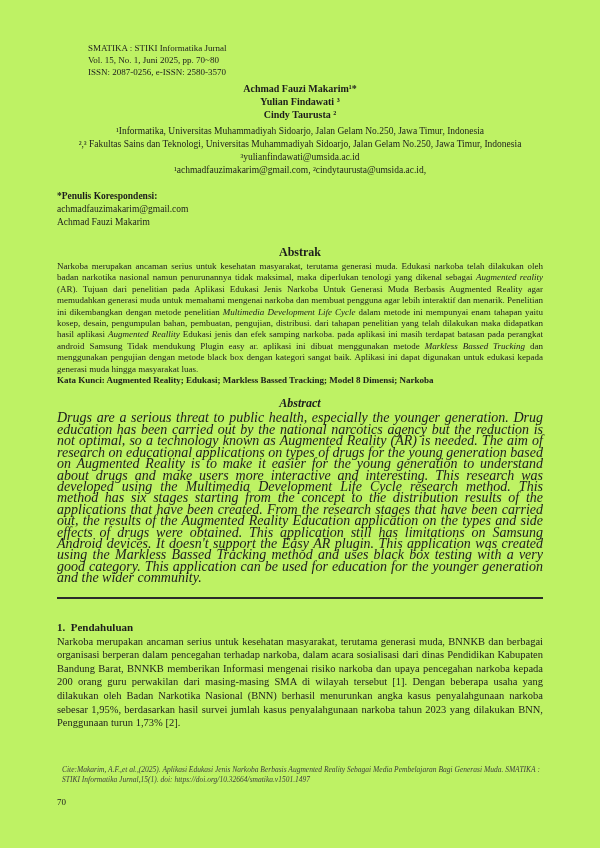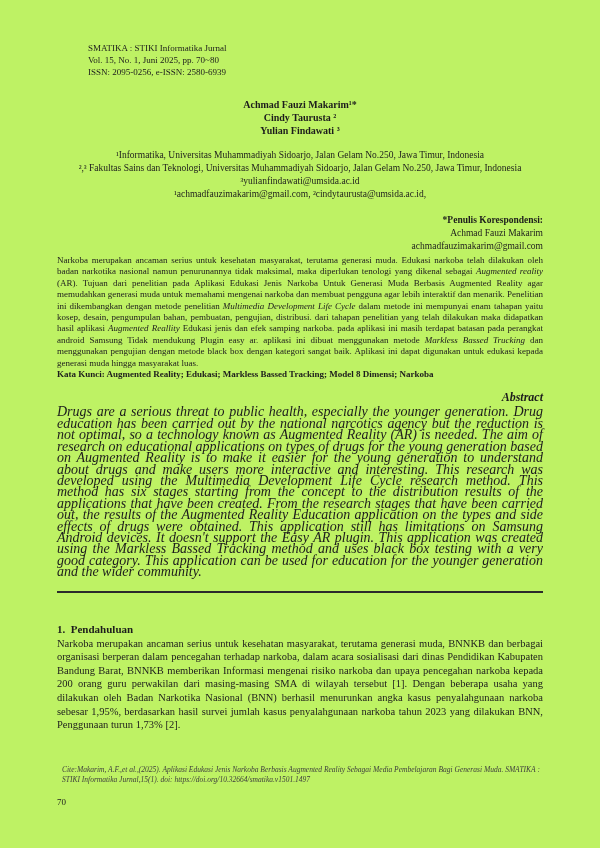--- a/index.html
+++ b/index.html
@@ -25,35 +25,35 @@
   }
   .article-title {
     margin: 14px auto 0 auto;
     max-width: 470px;
     font-size: 15px;
     line-height: 19px;
     font-weight: bold;
     text-align: center;
   }
   .authors {
-    margin-top: 20px;
+    margin-top: 4px;
     text-align: center;
     font-size: 10px;
     font-weight: bold;
     line-height: 13px;
   }
   .affiliations {
-    margin-top: 12px;
+    margin-top: 4px;
     text-align: center;
     font-size: 9.5px;
     line-height: 13px;
   }
   .correspondence {
     margin-top: 13px;
-    text-align: right;
+    text-align: left;
     font-size: 9.5px;
     line-height: 13px;
   }
   .correspondence .label { font-weight: bold; }
   .abstrak-heading {
     margin-top: 16px;
     text-align: center;
     font-size: 12px;
     font-weight: bold;
     line-height: 14px;
@@ -64,21 +64,21 @@
     text-align: justify;
   }
   .kata-kunci {
     font-size: 9px;
     line-height: 11.4px;
     font-weight: bold;
     text-align: left;
   }
   .abstract-en-heading {
     margin-top: 10px;
-    text-align: right;
+    text-align: center;
     font-size: 12px;
     font-weight: bold;
     font-style: italic;
     line-height: 14px;
   }
   .abstract-en-body {
     font-size: 14px;
     line-height: 11.4px;
     text-align: justify;
     font-style: italic;
@@ -89,21 +89,21 @@
     font-weight: bold;
     font-style: italic;
     text-align: left;
   }
   .divider {
     margin: 13px 0 0 0;
     border: none;
     border-top: 2px solid #2b2b2b;
   }
   .section-heading {
-    margin-top: 29px;
+    margin-top: 21px;
     font-size: 11px;
     font-weight: bold;
     line-height: 14px;
   }
   .intro-paragraph {
     margin-top: 1px;
     font-size: 10.5px;
     line-height: 13.6px;
     text-align: justify;
   }
@@ -127,43 +127,44 @@
   }
 </style>
 </head>
 <body>
 
 <div class="page">
 
   <div class="journal-header">
     <div>SMATIKA : STIKI Informatika Jurnal</div>
     <div>Vol. 15, No. 1, Juni 2025, pp. 70~80</div>
-    <div>ISSN: 2095-0256, e-ISSN: 2580-6939</div>
+    <div>ISSN: 2087-0256, e-ISSN: 2580-3570</div>
   </div>
 
 
   <div class="authors">
     <div>Achmad Fauzi Makarim¹*</div>
+    <div>Yulian Findawati ³</div>
     <div>Cindy Taurusta ²</div>
-    <div>Yulian Findawati ³</div>
   </div>
 
   <div class="affiliations">
     <div>¹Informatika, Universitas Muhammadiyah Sidoarjo, Jalan Gelam No.250, Jawa Timur, Indonesia</div>
     <div>²,³ Fakultas Sains dan Teknologi, Universitas Muhammadiyah Sidoarjo, Jalan Gelam No.250, Jawa Timur, Indonesia</div>
     <div>³yulianfindawati@umsida.ac.id</div>
     <div>¹achmadfauzimakarim@gmail.com, ²cindytaurusta@umsida.ac.id,</div>
   </div>
 
   <div class="correspondence">
     <div class="label">*Penulis Korespondensi:</div>
+    <div>achmadfauzimakarim@gmail.com</div>
     <div>Achmad Fauzi Makarim</div>
-    <div>achmadfauzimakarim@gmail.com</div>
   </div>
 
+  <div class="abstrak-heading">Abstrak</div>
   <p class="abstract-body" style="margin:2px 0 0 0;"><span>Narkoba merupakan ancaman serius untuk kesehatan masyarakat, terutama generasi muda. Edukasi narkoba telah dilakukan oleh badan narkotika nasional namun penurunannya tidak maksimal, maka diperlukan tenologi yang dikenal sebagai </span><span style="font-style: italic;">Augmented reality</span><span> (AR). Tujuan dari penelitian pada Aplikasi Edukasi Jenis Narkoba Untuk Generasi Muda Berbasis Augmented Reality agar memudahkan generasi muda untuk memahami mengenai narkoba dan membuat pengguna agar lebih interaktif dan menarik. Penelitian ini dikembangkan dengan metode penelitian </span><span style="font-style: italic;">Multimedia Development Life Cycle</span><span> dalam metode ini mempunyai enam tahapan yaitu kosep, desain, pengumpulan bahan, pembuatan, pengujian, distribusi. dari tahapan penelitian yang telah dilakukan maka didapatkan hasil aplikasi </span><span style="font-style: italic;">Augmented Reallity</span><span> Edukasi jenis dan efek samping narkoba. pada aplikasi ini masih terdapat batasan pada perangkat android Samsung Tidak mendukung Plugin easy ar. aplikasi ini dibuat menggunakan metode </span><span style="font-style: italic;">Markless Bassed Trucking</span><span> dan menggunakan pengujian dengan metode black box dengan kategori sangat baik. Aplikasi ini dapat digunakan untuk edukasi kepada generasi muda hingga masyarakat luas.</span></p>
   <div class="kata-kunci">Kata Kunci: Augmented Reality; Edukasi; Markless Bassed Tracking; Model 8 Dimensi; Narkoba</div>
 
   <div class="abstract-en-heading">Abstract</div>
   <p class="abstract-en-body" style="margin:2px 0 0 0;">Drugs are a serious threat to public health, especially the younger generation. Drug education has been carried out by the national narcotics agency but the reduction is not optimal, so a technology known as Augmented Reality (AR) is needed. The aim of research on educational applications on types of drugs for the young generation based on Augmented Reality is to make it easier for the young generation to understand about drugs and make users more interactive and interesting. This research was developed using the Multimedia Development Life Cycle research method. This method has six stages starting from the concept to the distribution results of the applications that have been created. From the research stages that have been carried out, the results of the Augmented Reality Education application on the types and side effects of drugs were obtained. This application still has limitations on Samsung Android devices. It doesn't support the Easy AR plugin. This application was created using the Markless Bassed Tracking method and uses black box testing with a very good category. This application can be used for education for the younger generation and the wider community.</p>
 
   <hr class="divider">
 
   <div class="section-heading">1.&nbsp; Pendahuluan</div>
   <p class="intro-paragraph">Narkoba merupakan ancaman serius untuk kesehatan masyarakat, terutama generasi muda, BNNKB dan berbagai organisasi berperan dalam pencegahan terhadap narkoba, dalam acara sosialisasi dari dinas Pendidikan Kabupaten Bandung Barat, BNNKB memberikan Informasi mengenai risiko narkoba dan upaya pencegahan narkoba kepada 200 orang guru perwakilan dari masing-masing SMA di wilayah tersebut [1]. Dengan beberapa usaha yang dilakukan oleh Badan Narkotika Nasional (BNN) berhasil menurunkan angka kasus penyalahgunaan narkoba sebesar 1,95%, berdasarkan hasil survei jumlah kasus penyalahgunaan narkoba tahun 2023 yang dilakukan BNN, Penggunaan turun 1,73% [2].</p>

